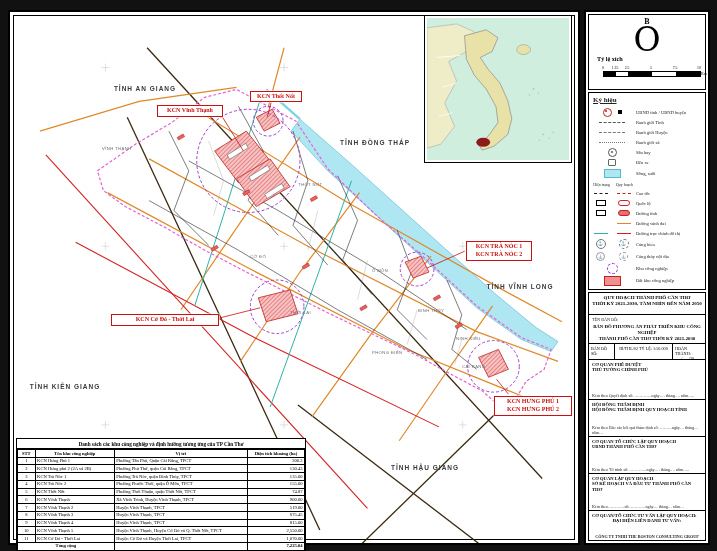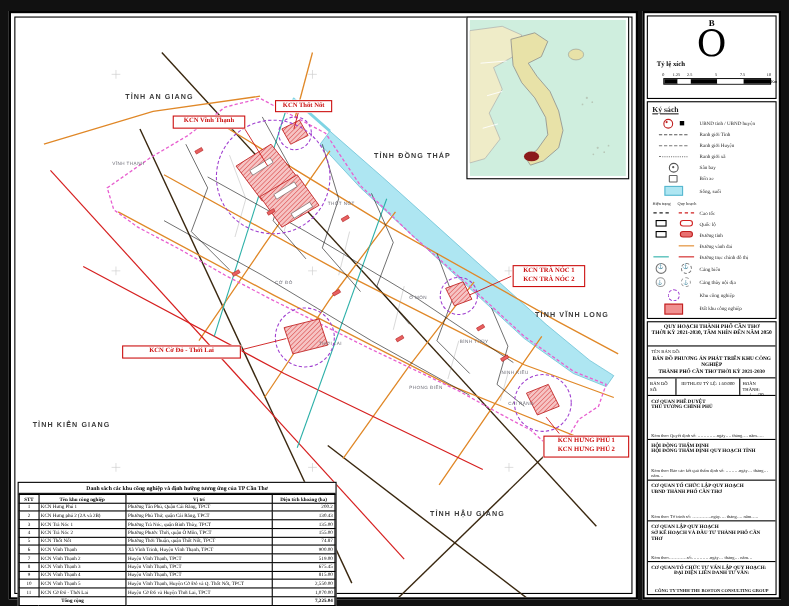--- a/index.html
+++ b/index.html
@@ -333,21 +333,21 @@
           <div class="seg" style="width:12.5%;background:#fff;"></div>
           <div class="seg" style="width:25%;background:#000;"></div>
           <div class="seg" style="width:25%;background:#fff;"></div>
           <div class="seg" style="width:25%;background:#000;"></div>
         </div>
         <span id="scale-unit">Km</span>
       </div>
     </div>
 
     <div id="legend-box" class="panel-box">
-      <div id="legend-title">Ký sách</div>
+      <div id="legend-title">Ký hiệu</div>
 
       <div class="lg-row">
         <span class="lg-sym">
           <span class="sym" style="width:7px;height:7px;border:1px solid #c02020;border-radius:50%;position:relative;">
               <span style="position:absolute;left:1.5px;top:1.5px;width:2px;height:2px;background:#c02020;border-radius:50%;"></span>
             </span>
           <span class="sym" style="width:4px;height:4px;background:#000;"></span>
         </span>
         <span class="lg-lbl">UBND tỉnh / UBND huyện</span>
       </div>

